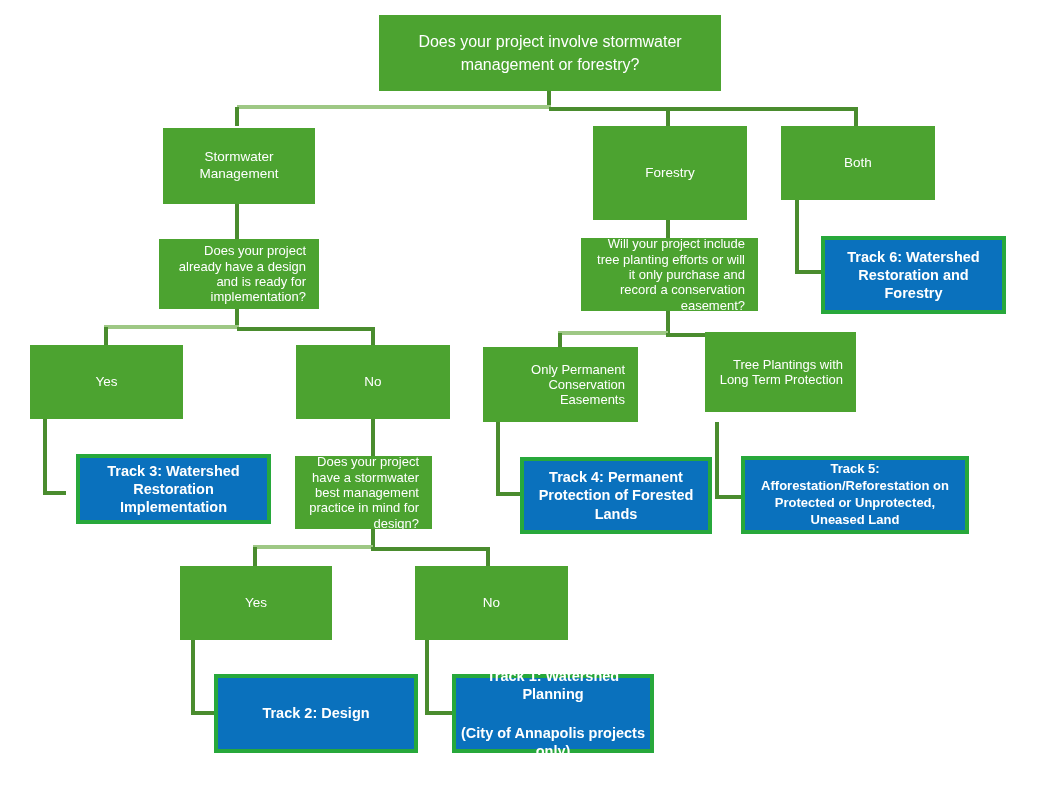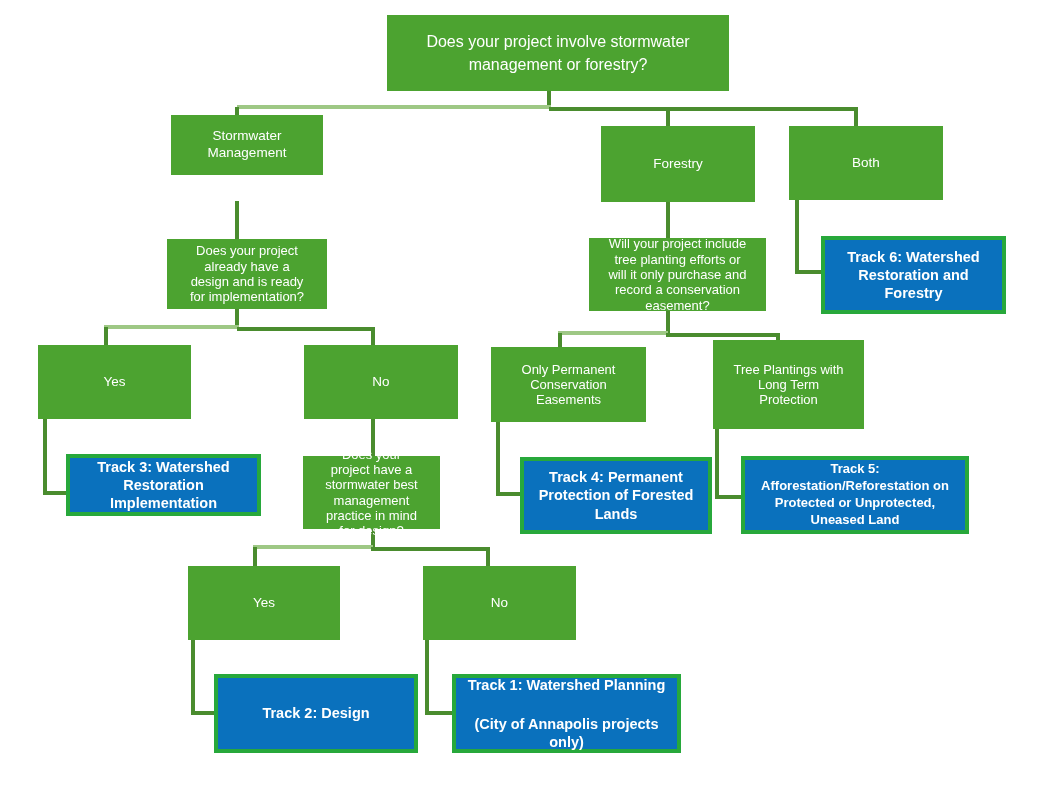--- a/index.html
+++ b/index.html
@@ -22,26 +22,26 @@
     justify-content: center;
     text-align: center;
     color: var(--text-white, #ffffff);
     box-sizing: border-box;
     padding: 4px 6px;
   }
   .node.green {
     background: var(--node-green, #4ca330);
     font-size: 13.5px;
     line-height: 1.25;
-    margin-left: 8px;
   }
   .node.q {
     font-size: 13px;
     line-height: 1.18;
-    padding: 2px 19px;
+    padding: 2px 13px;
+    text-align: right;
   }
   .node.track {
     background: var(--track-blue, #0a71bd);
     border: 4px solid var(--track-border-green, #27a83b);
     font-weight: 700;
     font-size: 14.5px;
     line-height: 1.25;
     padding: 2px 3px;
   }
   .node.track.small {
@@ -110,80 +110,80 @@
   <div class="ln" style="left:715px;top:422px;width:4px;height:77px"></div>
   <div class="ln" style="left:715px;top:495px;width:26px;height:4px"></div>
 
   <div class="ln" style="left:795px;top:200px;width:4px;height:74px"></div>
   <div class="ln" style="left:795px;top:270px;width:26px;height:4px"></div>
 
   <div class="node green root" style="left:379px;top:15px;width:342px;height:76px">
     <span>Does your project involve stormwater management or forestry?</span>
   </div>
 
-  <div class="node green" style="left:163px;top:115px;width:152px;height:60px">
+  <div class="node green" style="left:163px;top:128px;width:152px;height:76px">
     <span>Stormwater Management</span>
   </div>
 
-  <div class="node green" style="left:593px;top:126px;width:154px;height:76px">
+  <div class="node green" style="left:593px;top:126px;width:154px;height:94px">
     <span>Forestry</span>
   </div>
 
   <div class="node green" style="left:781px;top:126px;width:154px;height:74px">
     <span>Both</span>
   </div>
 
   <div class="node green q" style="left:159px;top:239px;width:160px;height:70px">
     <span>Does your project already have a design and is ready for implementation?</span>
   </div>
 
   <div class="node green" style="left:30px;top:345px;width:153px;height:74px">
     <span>Yes</span>
   </div>
 
   <div class="node green" style="left:296px;top:345px;width:154px;height:74px">
     <span>No</span>
   </div>
 
-  <div class="node track" style="left:66px;top:454px;width:195px;height:62px">
+  <div class="node track" style="left:76px;top:454px;width:195px;height:70px">
     <span>Track 3: Watershed Restoration Implementation</span>
   </div>
 
   <div class="node green q" style="left:295px;top:456px;width:137px;height:73px">
     <span>Does your project have a stormwater best management practice in mind for design?</span>
   </div>
 
   <div class="node green" style="left:180px;top:566px;width:152px;height:74px">
     <span>Yes</span>
   </div>
 
   <div class="node green" style="left:415px;top:566px;width:153px;height:74px">
     <span>No</span>
   </div>
 
   <div class="node track" style="left:214px;top:674px;width:204px;height:79px">
     <span>Track 2: Design</span>
   </div>
 
-  <div class="node track" style="left:452px;top:674px;width:229px;height:79px">
+  <div class="node track" style="left:452px;top:674px;width:202px;height:79px">
     <span class="stack">
       <span class="para">Track 1: Watershed Planning</span>
       <span class="para">(City of Annapolis projects only)</span>
     </span>
   </div>
 
   <div class="node green q" style="left:581px;top:238px;width:177px;height:73px">
     <span>Will your project include tree planting efforts or will it only purchase and record a conservation easement?</span>
   </div>
 
   <div class="node green q" style="left:483px;top:347px;width:155px;height:75px">
     <span>Only  Permanent Conservation Easements</span>
   </div>
 
-  <div class="node green q" style="left:705px;top:340px;width:151px;height:89px">
+  <div class="node green q" style="left:705px;top:332px;width:151px;height:80px">
     <span>Tree Plantings with Long Term Protection</span>
   </div>
 
   <div class="node track" style="left:520px;top:457px;width:192px;height:77px">
     <span>Track 4: Permanent Protection of Forested Lands</span>
   </div>
 
   <div class="node track small" style="left:741px;top:456px;width:228px;height:78px">
     <span>Track 5: Afforestation/Reforestation on Protected or Unprotected, Uneased Land</span>
   </div>

